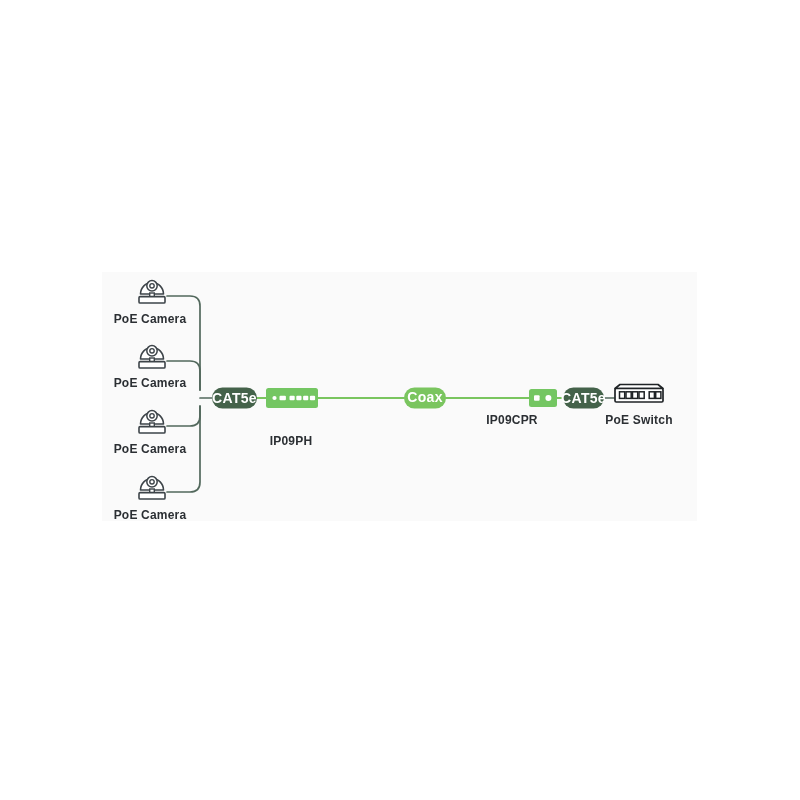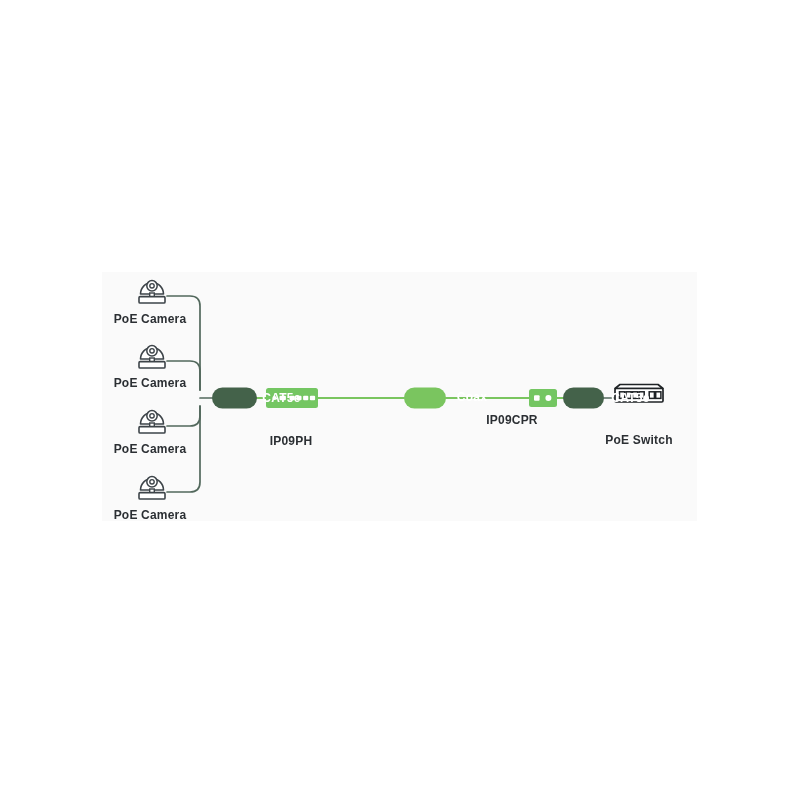--- a/index.html
+++ b/index.html
@@ -42,28 +42,27 @@
     font-weight: bold;
     color: #2b2f33;
     letter-spacing: 0.2px;
     white-space: nowrap;
     text-align: right;
     transform: translateX(-50%);
   }
   .pill-text {
     position: absolute;
     font-family: "Liberation Sans", sans-serif;
-    font-size: 12px;
+    font-size: 14px;
     font-weight: bold;
     color: #ffffff;
     letter-spacing: 0.3px;
     white-space: nowrap;
     transform: translate(-50%, -50%);
     pointer-events: none;
-    margin-left: 47px;
   }
 </style>
 </head>
 <body>
 
 <div id="stage">
 
   <div id="panel"></div>
 
   <svg id="diagram-svg" viewBox="0 0 800 800">
@@ -158,15 +157,15 @@
   <div class="pill-text" style="left:425px; top:397px;">Coax</div>
   <div class="pill-text" style="left:583.5px; top:398px;">CAT5e</div>
 
   <div class="node-label" style="left:150px; top:312px;">PoE Camera</div>
   <div class="node-label" style="left:150px; top:376px;">PoE Camera</div>
   <div class="node-label" style="left:150px; top:442px;">PoE Camera</div>
   <div class="node-label" style="left:150px; top:508px;">PoE Camera</div>
 
   <div class="node-label" style="left:291px; top:434px;">IP09PH</div>
   <div class="node-label" style="left:512px; top:413px;">IP09CPR</div>
-  <div class="node-label" style="left:639px; top:433px;">PoE Switch</div>
+  <div class="node-label" style="left:639px; top:413px;">PoE Switch</div>
 
 </div>
 
 </body></html>

